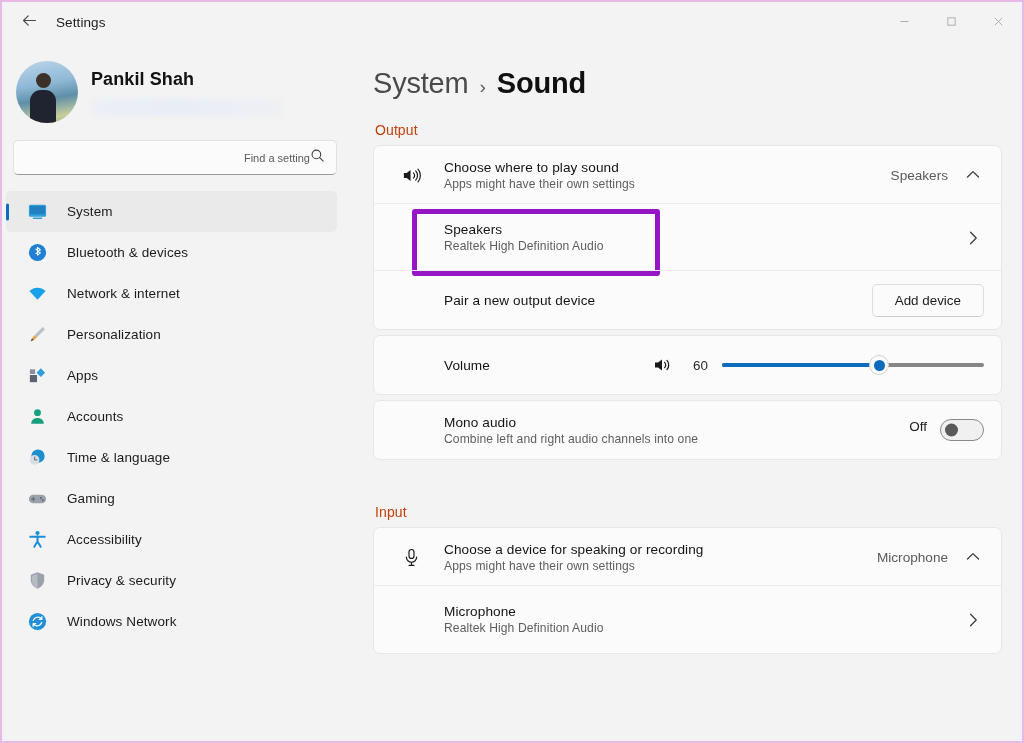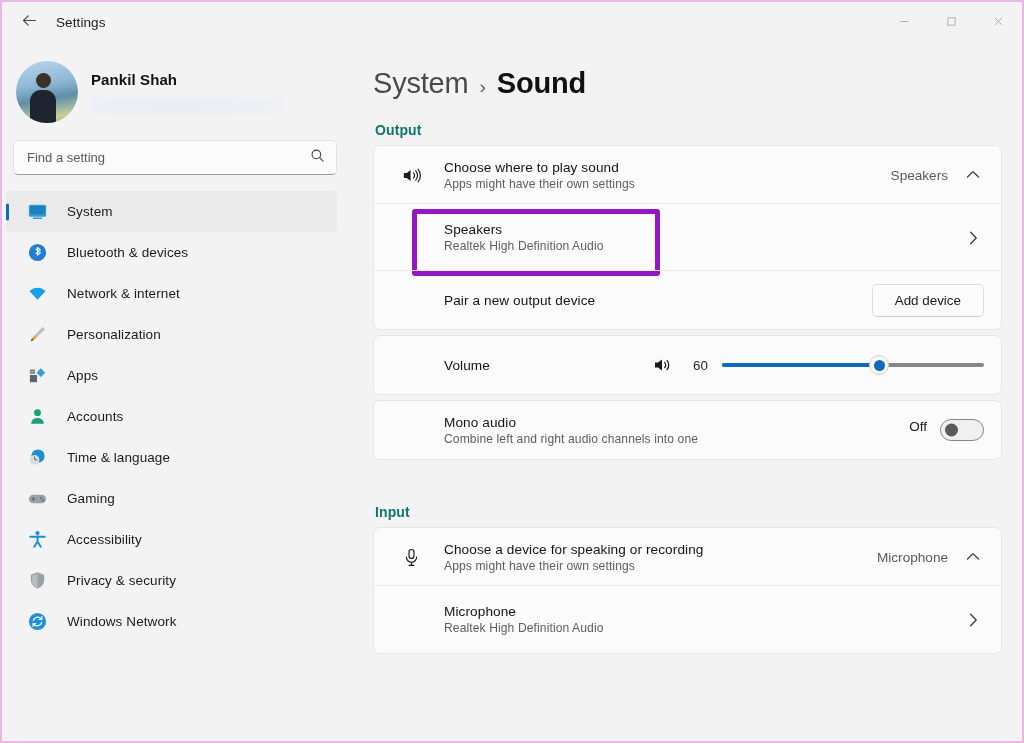--- a/index.html
+++ b/index.html
@@ -92,21 +92,21 @@
     background: #3b3128; margin: 0 auto;
   }
   .avatar .torso {
     width: 26px; height: 34px;
     background: #1f2430;
     border-radius: 11px 11px 3px 3px;
     margin-top: 2px;
   }
   .acct-text { margin-left: 13px; }
   .acct-name {
-    font-size: 15px;
+    font-size: 18px;
     font-weight: bold;
     color: #121212;
     letter-spacing: .1px;
   }
   .acct-email-blur {
     margin-top: 9px;
     width: 192px; height: 17px;
     border-radius: 3px;
     background: linear-gradient(90deg,#eceff6 0%,#e9edf6 45%,#eef0f4 100%);
     filter: blur(2px);
@@ -122,22 +122,23 @@
     display: flex;
     align-items: center;
     padding: 0 11px 0 13px;
   }
   .search-box input {
     flex: 1;
     border: none;
     outline: none;
     background: transparent;
     font-family: inherit;
-    font-size: 13px;
+    font-size: 11px;
     color: #1b1b1b;
+    text-align: right;
   }
   .search-box input::placeholder { color: #5a5a5a; }
   .search-box svg { width: 15px; height: 15px; flex: 0 0 15px; }
 
   .nav { margin-top: 16px; padding: 0 9px 0 4px; }
   .nav-item {
     height: 41px;
     display: flex;
     align-items: center;
     border-radius: 5px;
@@ -193,22 +194,22 @@
   }
   .crumb-current {
     font-size: 29px;
     font-weight: bold;
     color: #101010;
     letter-spacing: -.2px;
   }
 
   .section-title {
     font-size: 14px;
-    font-weight: bold;
-    color: #0f766e;
+    font-weight: normal;
+    color: #c2410c;
     margin: 22px 0 7px 2px;
     letter-spacing: .1px;
   }
   .section-title.input-title { margin-top: 44px; }
 
   .card {
     background: #fbfbfb;
     border: 1px solid #e7e7e7;
     border-radius: 7px;
     overflow: hidden;

